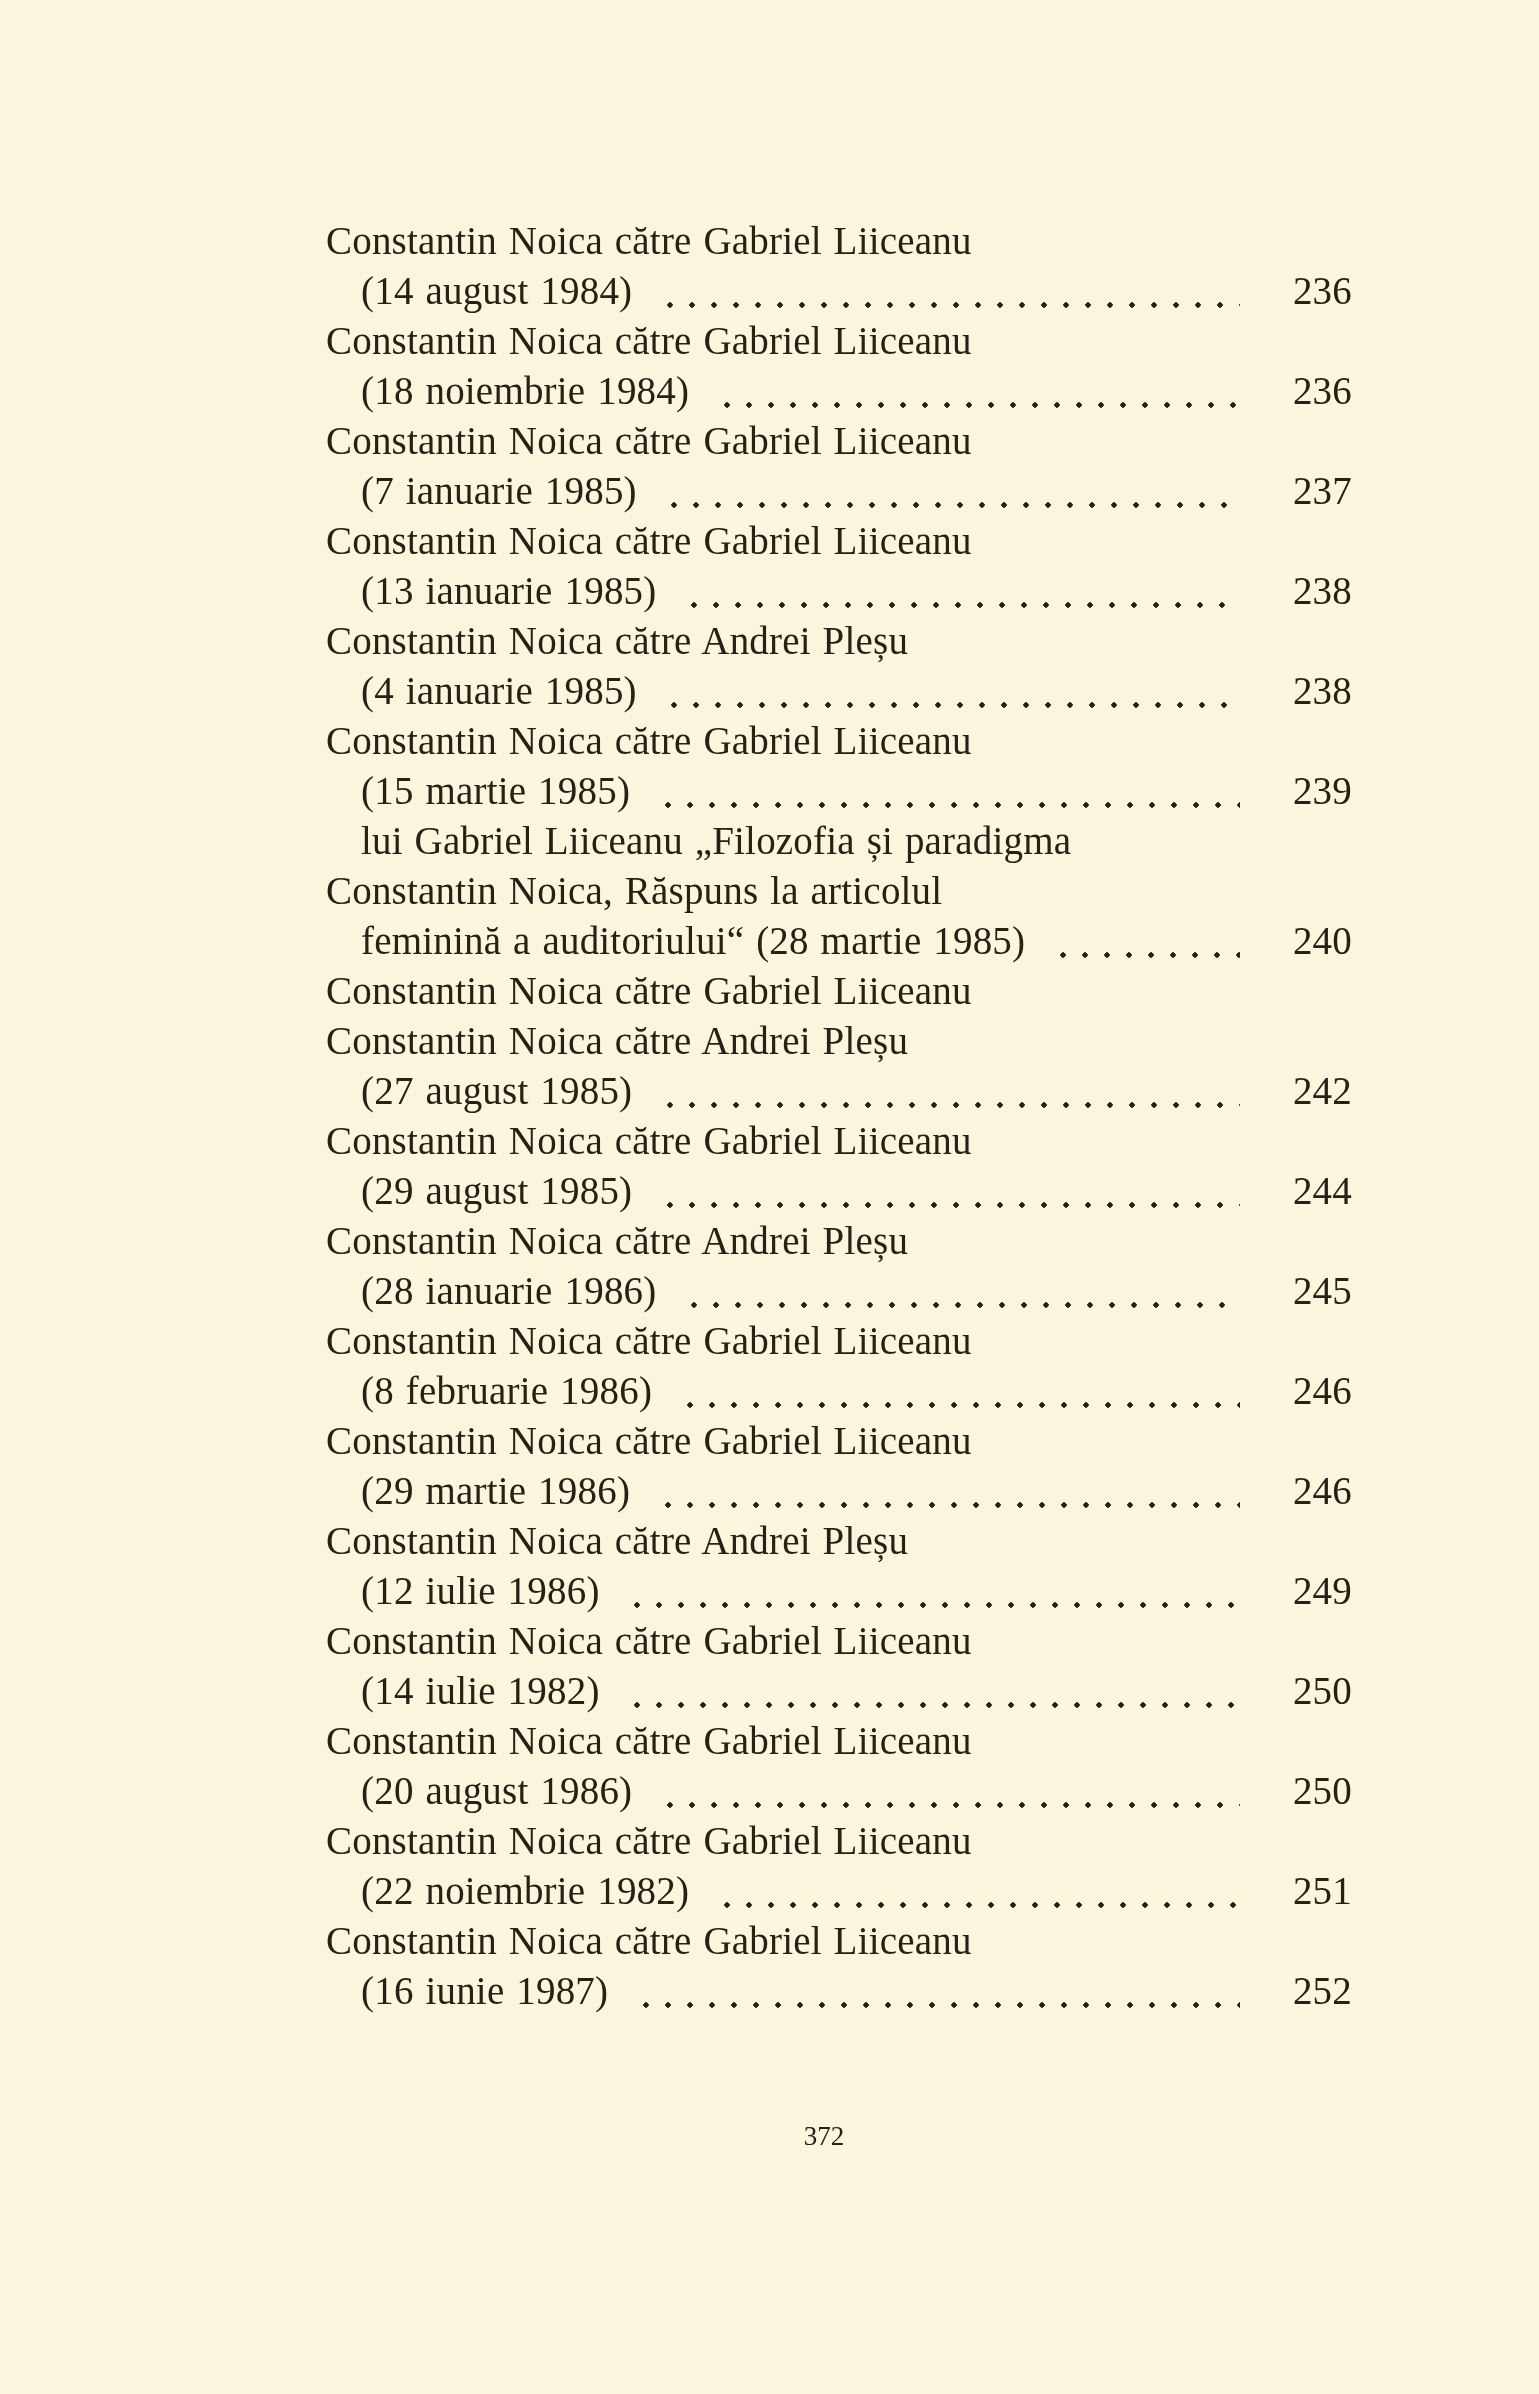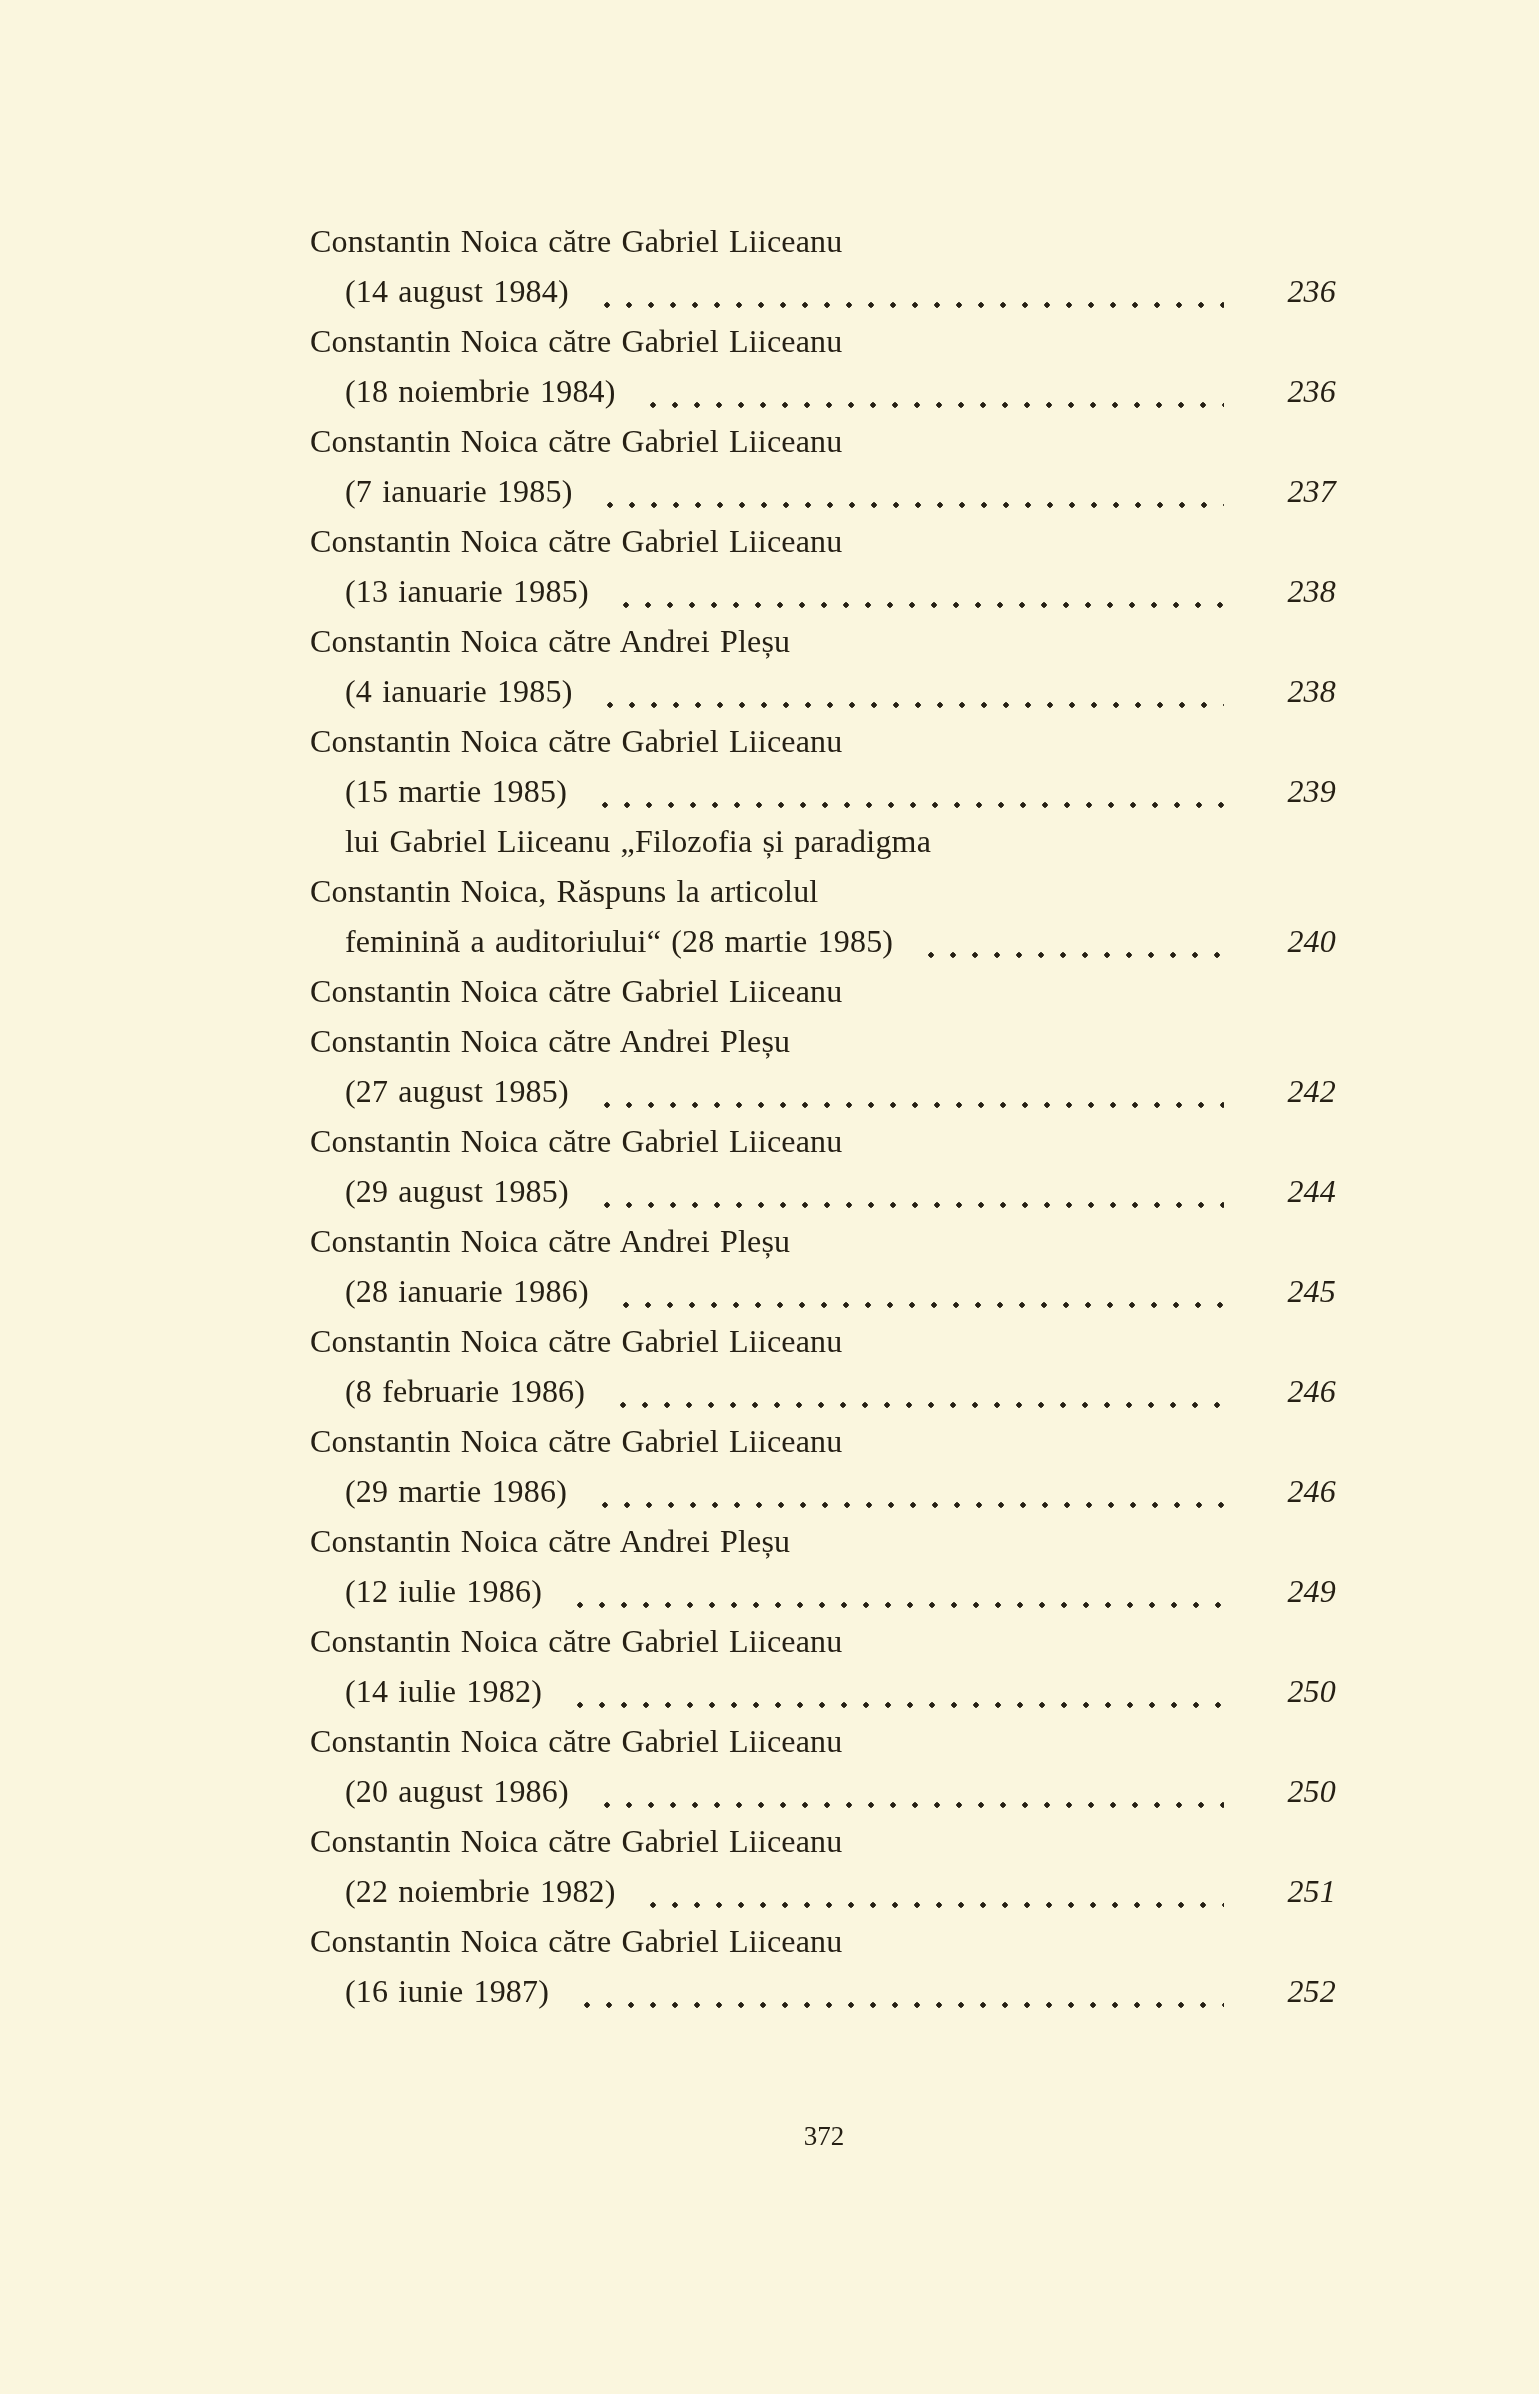--- a/index.html
+++ b/index.html
@@ -10,23 +10,23 @@
   body{
     width:1539px;height:2394px;
     background:var(--paper);
     font-family:"Liberation Serif","DejaVu Serif",serif;
     color:var(--ink);
     position:relative;
     overflow:hidden;
   }
   .toc{
     position:absolute;
-    left:310px;top:216px;
+    left:326px;top:216px;
     width:1026px;
-    font-size:32px;
+    font-size:39px;
     line-height:50px;
     word-spacing:1.9px;
     letter-spacing:0.2px;
   }
   .line{white-space:nowrap;}
   .indent{padding-left:35px;gap:19px;}
   .dateline{
     display:flex;
     align-items:baseline;
   }
@@ -39,21 +39,20 @@
     background-image:radial-gradient(circle, var(--ink) 2.5px, rgba(0,0,0,0) 2.8px);
     background-size:22px 22px;
     background-repeat:repeat-x;
     background-position:left 0 bottom 0px;
   }
   .pagenum{
     flex:0 0 auto;
     min-width:68px;
     text-align:right;
     white-space:nowrap;
-    font-style:italic;
   }
   .footer{
     position:absolute;
     left:311px;top:2111px;
     width:1026px;
     text-align:center;
     font-size:27px;
     line-height:50px;
   }
 </style>

